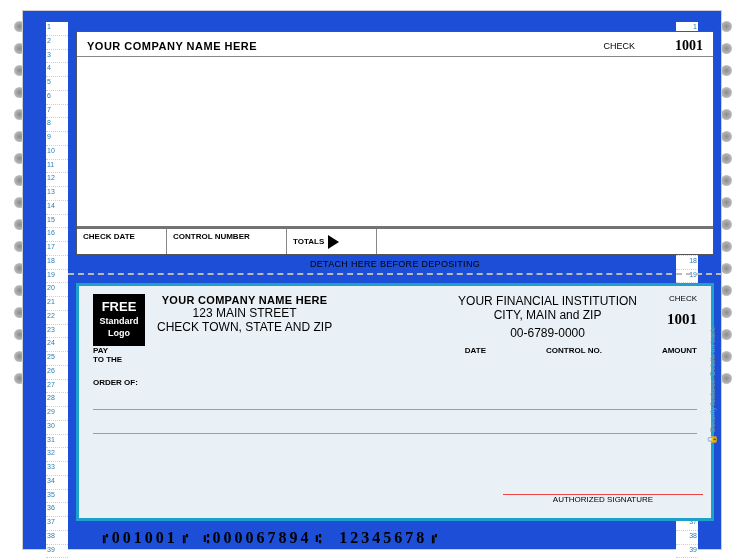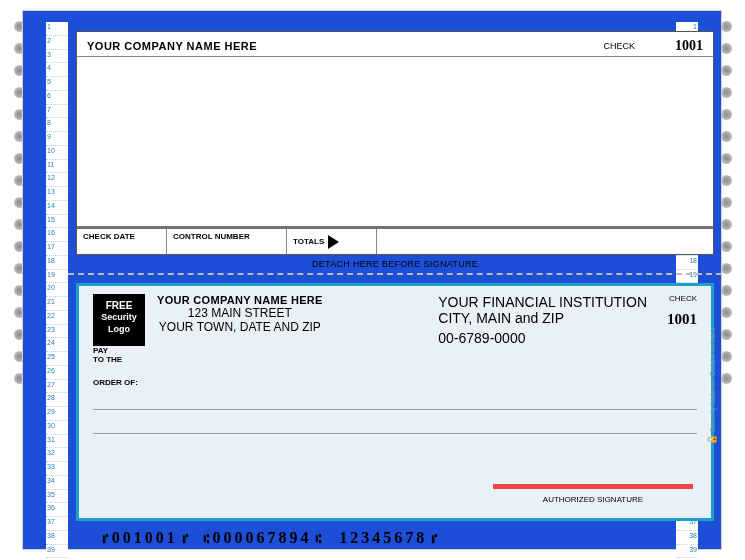--- a/index.html
+++ b/index.html
@@ -28,34 +28,34 @@
   .stub-row{display:flex;border-top:3px solid #737373;height:28px}
   .cell{border-right:1px solid #888;font-size:8px;padding:3px 6px;font-weight:bold}
   .tot{display:flex;align-items:center;gap:4px}
   .arrow{width:0;height:0;border-top:7px solid transparent;border-bottom:7px solid transparent;border-left:11px solid #000}
   .detach{text-align:center;font-size:9px;padding:4px 0 2px 0;letter-spacing:.3px}
   .perf{height:0;border-top:2px dashed #bbb;margin:2px 0 8px 0}
   
   .check{margin:0 8px;border:3px solid #1da0c9;background:#eaf1f6;padding:8px 14px 10px 14px;height:238px;position:relative}
   .check-head{display:flex;align-items:flex-start}
   .logo{width:52px;height:52px;background:#000;color:#fff;font-size:9px;font-weight:bold;text-align:center;padding:5px 3px;line-height:1.3}
-  .logo .free{font-size:10px}
+  .logo .free{font-size:13px}
   .comp{margin-left:12px;text-align:center}
   .comp .nm{font-size:11px;font-weight:bold;letter-spacing:.3px}
   .comp .ln{font-size:12px}
-  .bank{margin-left:auto;margin-right:20px;font-size:14px;text-align:left}
+  .bank{margin-left:auto;margin-right:30px;font-size:12px;text-align:center}
   .chead-right{font-size:8px;text-align:right}
   .check-no{font-size:15px;font-weight:bold;font-family:Georgia,serif;margin-top:8px}
   .payrow{display:flex;font-size:8px;font-weight:bold}
   .payrow .lab{width:55px}
   .fields{margin-left:auto;display:flex;gap:60px}
   .order{font-size:8px;font-weight:bold;margin-top:14px}
   .amt-line{border-top:1px solid #8aa4b5;margin-top:22px;height:20px}
   .dollars-line{border-top:1px solid #8aa4b5;margin-top:4px}
-  .sig{position:absolute;right:18px;bottom:14px;width:200px;border-top:5px solid #ef4444;text-align:center;font-size:8px;padding-top:6px}
+  .sig{position:absolute;right:8px;bottom:14px;width:200px;border-top:1px solid #ef4444;text-align:center;font-size:8px;padding-top:0}
   .security{position:absolute;right:4px;top:40px;font-size:7px;color:#7a99ab;transform:rotate(-90deg);transform-origin:right top;white-space:nowrap}
   .lock{display:inline-block;font-size:9px}
   
   .micr{font-family:Liberation Serif, serif;font-size:16px;letter-spacing:3px;padding:8px 30px;font-weight:bold}
   .micr .sym{font-size:13px;letter-spacing:-2px;margin:0 4px;display:inline-block;transform:scaleX(.7)}
 </style>
 </head>
 <body>
 
 <div class="holes left">
@@ -351,50 +351,55 @@
         <div class="cell" style="width:90px">CHECK DATE</div>
         <div class="cell" style="width:120px">CONTROL NUMBER</div>
         <div class="cell tot" style="width:90px">
           <span>TOTALS</span>
           <span class="arrow"></span>
         </div>
         <div class="cell" style="flex:1;border-right:none"></div>
       </div>
     </div>
 
-    <div class="detach">DETACH HERE BEFORE SIGNATURE</div>
+    <div class="detach">DETACH HERE BEFORE DEPOSITING</div>
     <div class="perf"></div>
 
     <div class="check">
       <div class="check-head">
         <div class="logo">
           <div class="free">FREE</div>
-          <div>Security</div>
+          <div>Standard</div>
           <div>Logo</div>
         </div>
         <div class="comp">
           <div class="nm">YOUR COMPANY NAME HERE</div>
           <div class="ln">123 MAIN STREET</div>
-          <div class="ln">YOUR TOWN, DATE AND ZIP</div>
+          <div class="ln">CHECK TOWN, STATE AND ZIP</div>
         </div>
         <div class="bank">
           <div>YOUR FINANCIAL INSTITUTION</div>
           <div>CITY, MAIN and ZIP</div>
           <div style="margin-top:4px">00-6789-0000</div>
         </div>
         <div class="chead-right">
           <div>CHECK</div>
           <div class="check-no">1001</div>
         </div>
       </div>
 
       <div class="payrow">
         <div class="lab">
           <div>PAY</div>
           <div>TO THE</div>
+        </div>
+        <div class="fields">
+          <span>DATE</span>
+          <span>CONTROL NO.</span>
+          <span>AMOUNT</span>
         </div>
       </div>
       <div class="order">ORDER OF:</div>
 
       <div class="amt-line"></div>
       <div class="dollars-line"></div>
 
       <div class="sig">
         <span>AUTHORIZED SIGNATURE</span>
       </div>

